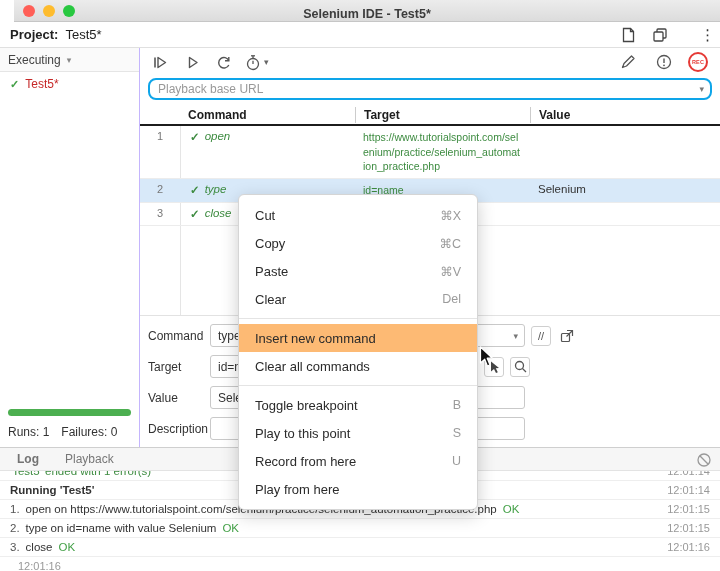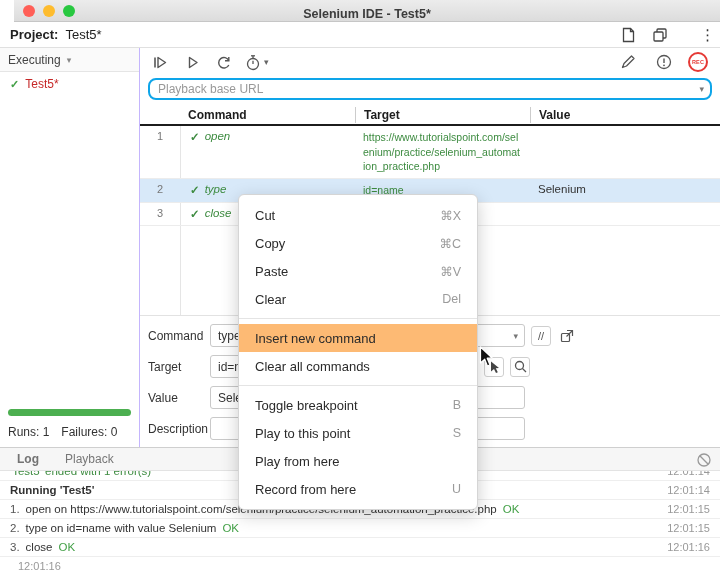--- a/index.html
+++ b/index.html
@@ -435,27 +435,27 @@
         <span class="mi-label">Toggle breakpoint</span>
         <span class="mi-shortcut">B</span>
       </div>
 
       <div class="mi">
         <span class="mi-label">Play to this point</span>
         <span class="mi-shortcut">S</span>
       </div>
 
       <div class="mi">
+        <span class="mi-label">Record from here</span>
+        <span class="mi-shortcut">U</span>
+      </div>
+
+      <div class="mi">
         <span class="mi-label">Play from here</span>
         <span class="mi-shortcut"></span>
-      </div>
-
-      <div class="mi">
-        <span class="mi-label">Record from here</span>
-        <span class="mi-shortcut">U</span>
       </div>
     </div>
 
   <div class="cursor">
     <svg width="16" height="22" viewBox="0 0 16 22">
         <path d="M1.5 1 L1.5 17 L5.7 13.2 L8.4 20 L11 18.9 L8.2 12.2 L13.4 12.2 Z" fill="#111" stroke="#fff" stroke-width="1.2" stroke-linejoin="round"></path>
       </svg>
   </div>
 
 </div>

